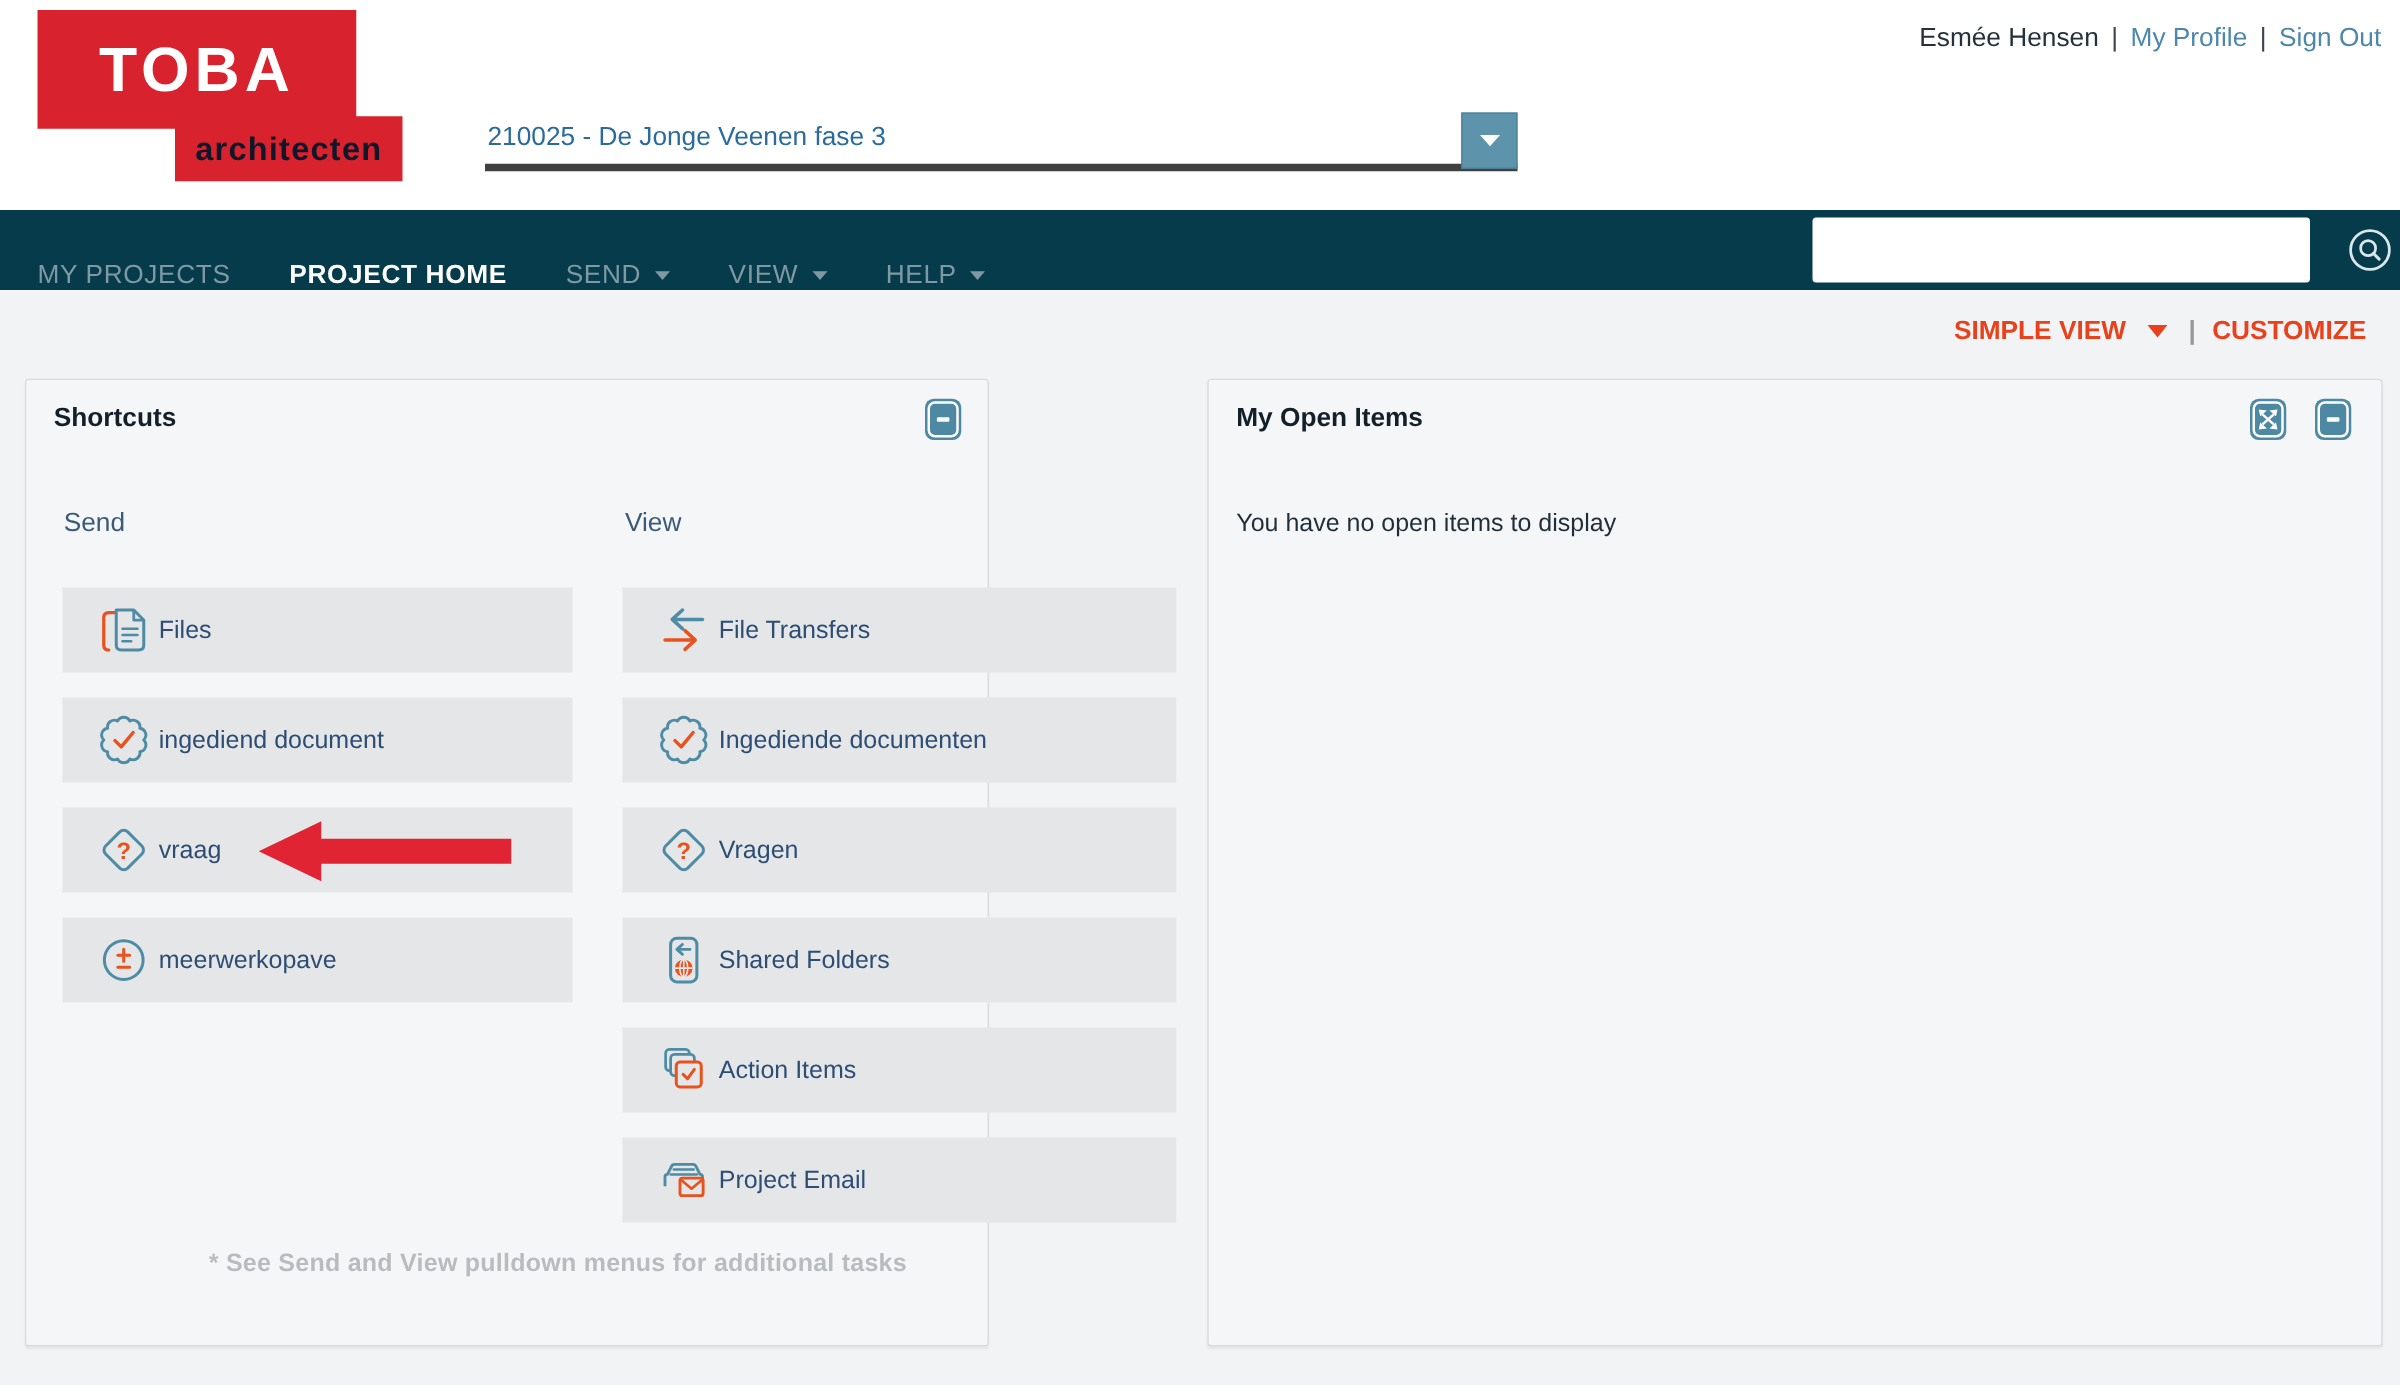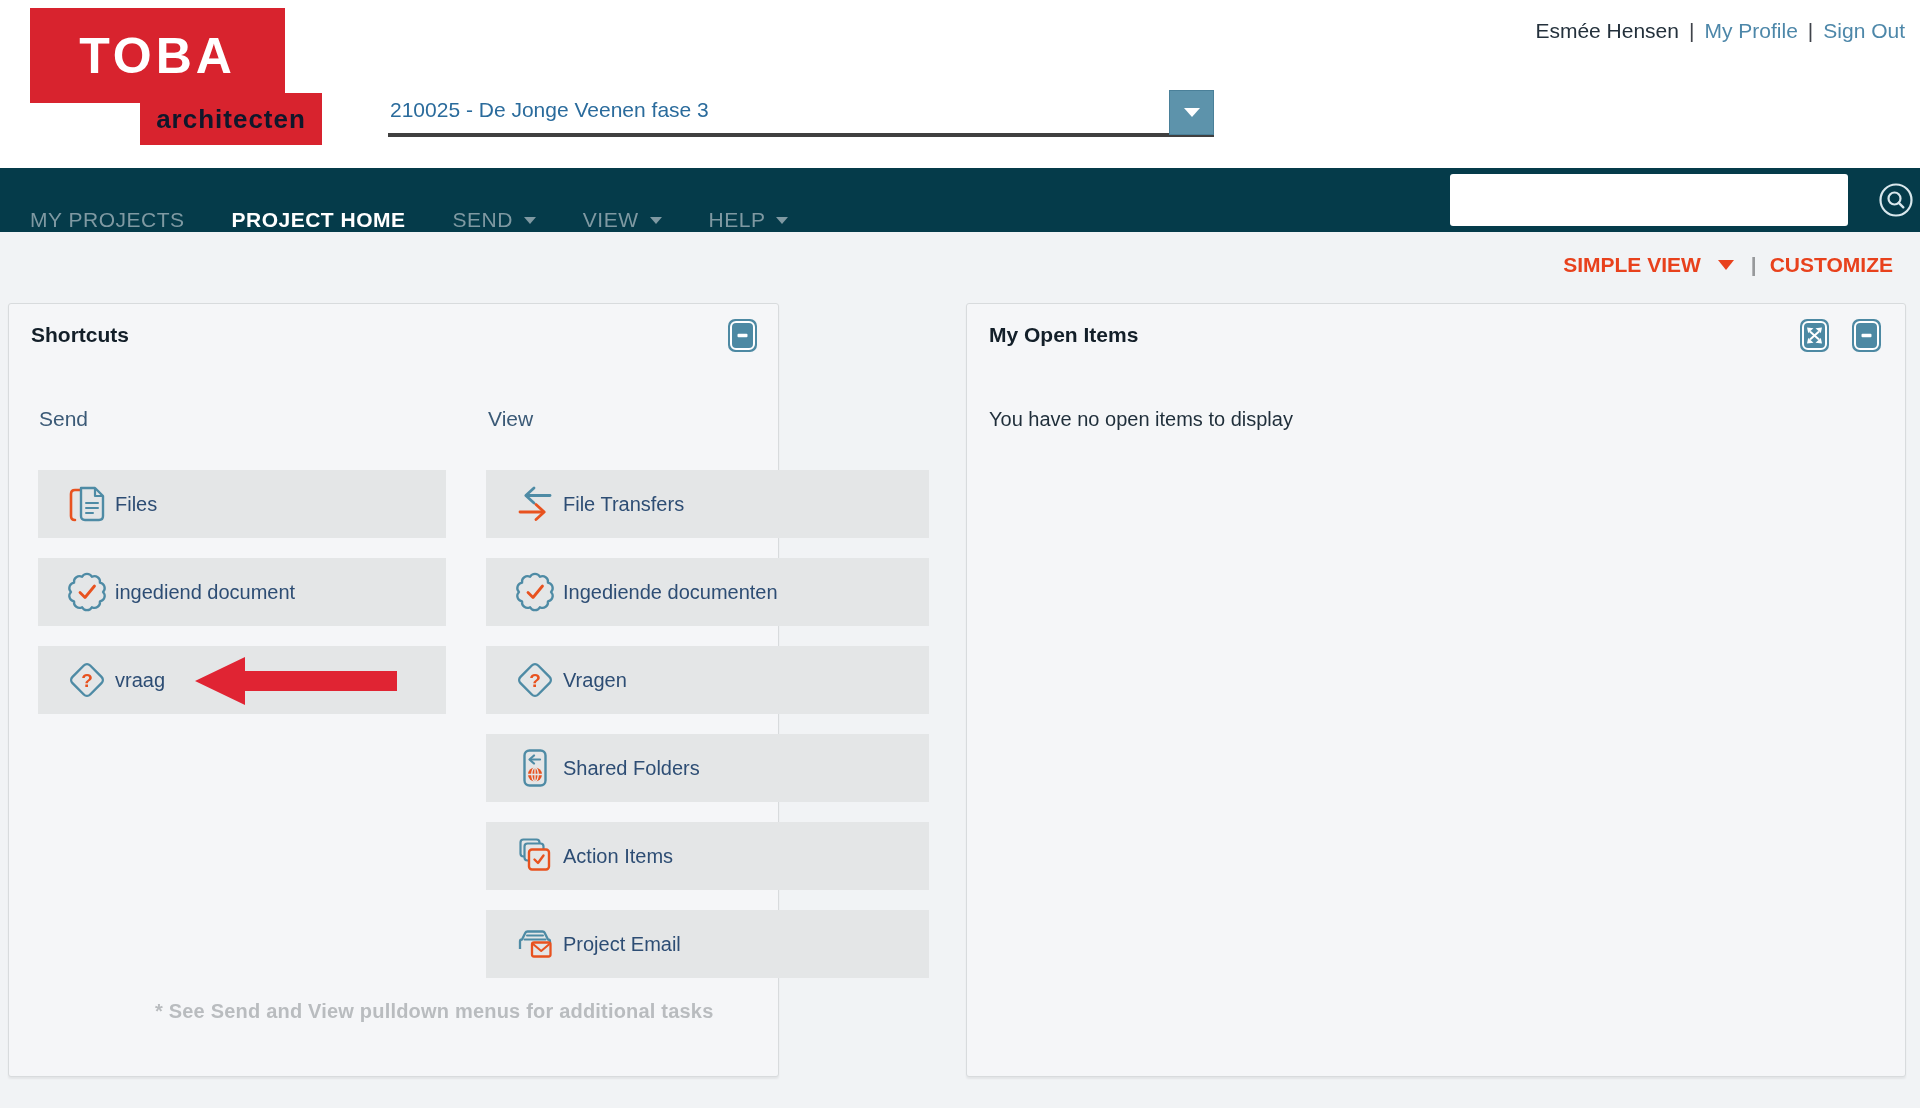--- a/index.html
+++ b/index.html
@@ -19,21 +19,21 @@
     color:#fff; font-size:50px; font-weight:bold; letter-spacing:4px;
   }
   .logo-sub {
     position:absolute; left:110px; top:85px; width:182px; height:52px;
     background:#d8232e; display:flex; align-items:center; justify-content:center;
     color:#0f172a; font-size:26px; font-weight:bold; letter-spacing:1px;
   }
 
   .project-select {
     position:absolute; left:388px; top:90px; width:826px; height:47px;
-    border-bottom:4px solid #404040;
+    border-bottom:6px solid #404040;
   }
   .project-value {
     position:absolute; left:2px; top:8px;
     font-size:21px; color:#2a6b9c; white-space:nowrap;
   }
   .dropdown-btn {
     position:absolute; right:0; top:0; width:45px; height:45px;
     background:#5d93ab; border:1px solid #4a8099;
     display:flex; align-items:center; justify-content:center; cursor:pointer;
   }
@@ -75,21 +75,21 @@
     border-right:8px solid transparent; border-top:10px solid #e8411c; margin:0 4px; }
   .toolbar-links .pipe { color:#97999b; font-weight:bold; }
   .toolbar-links .item { cursor:pointer; }
 
   
   .content-band { position:absolute; left:0; top:232px; width:1920px; height:876px; background:#f1f3f5; }
   .panel {
     position:absolute; top:303px; height:774px; background:#f5f6f8;
     border:1px solid #d8dbdd; border-radius:3px; box-shadow:0 2px 2px rgba(0,0,0,0.06);
   }
-  .panel-shortcuts { left:8px; width:771px;padding-left:30px; }
+  .panel-shortcuts { left:20px; width:771px;padding-left:30px; }
   .panel-openitems { left:966px; width:940px; }
   .panel-title { position:absolute; left:22px; top:19px; font-size:21px; font-weight:bold; color:#131f29; }
 
   .panel-btn {
     position:absolute; width:29px; height:33px; background:#4d89a3; border-radius:7px; cursor:pointer;
   }
   .panel-btn svg { display:block; }
   .btn-min-shortcuts { right:21px; top:15px; }
   .btn-expand-open { right:76px; top:15px; }
   .btn-min-open { right:24px; top:15px; }
@@ -222,20 +222,29 @@
   <div class="tile c1 r2">
     <span class="ticon">
       <svg width="44" height="44" viewBox="0 0 44 44">
         <rect x="9.5" y="9.5" width="25" height="25" rx="4.5" fill="none" stroke="#4e8ba5" stroke-width="2.4" transform="rotate(45 22 22)"></rect>
         <text x="22" y="29" text-anchor="middle" font-size="19" font-weight="bold" fill="#e8521f" font-family="Liberation Sans, sans-serif">?</text>
       </svg>
     </span>
     <span class="tlabel">vraag</span>
   </div>
 
+  <div class="tile c1 r3">
+    <span class="ticon">
+      <svg width="44" height="44" viewBox="0 0 44 44">
+        <circle cx="22" cy="22" r="15.5" fill="none" stroke="#4e8ba5" stroke-width="2.4"></circle>
+        <path d="M22,13.5 V23 M17.3,18.2 H26.7 M17.3,27.8 H26.7" stroke="#e8521f" stroke-width="2.5" stroke-linecap="round"></path>
+      </svg>
+    </span>
+    <span class="tlabel">meerwerkopave</span>
+  </div>
 
   <div class="tile c2 r0">
     <span class="ticon">
       <svg width="44" height="44" viewBox="0 0 44 44">
         <path d="M37,13.5 H14" fill="none" stroke="#4e8ba5" stroke-width="2.8" stroke-linecap="round"></path>
         <path d="M21,6 L12.8,13.5 L21,21" fill="none" stroke="#4e8ba5" stroke-width="2.8" stroke-linecap="round" stroke-linejoin="round"></path>
         <path d="M7,30 H30" fill="none" stroke="#e8521f" stroke-width="2.8" stroke-linecap="round"></path>
         <path d="M23,22.5 L31.2,30 L23,37.5" fill="none" stroke="#e8521f" stroke-width="2.8" stroke-linecap="round" stroke-linejoin="round"></path>
       </svg>
     </span>

